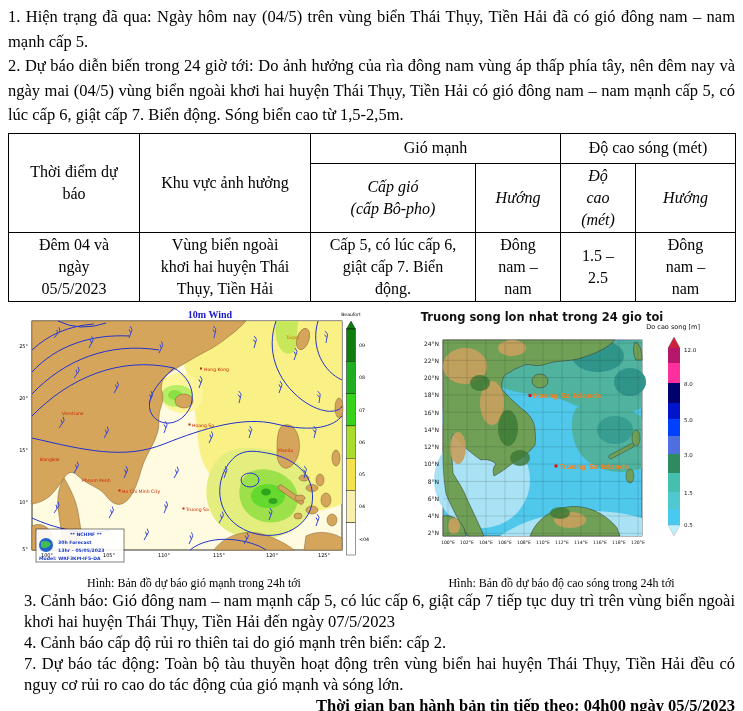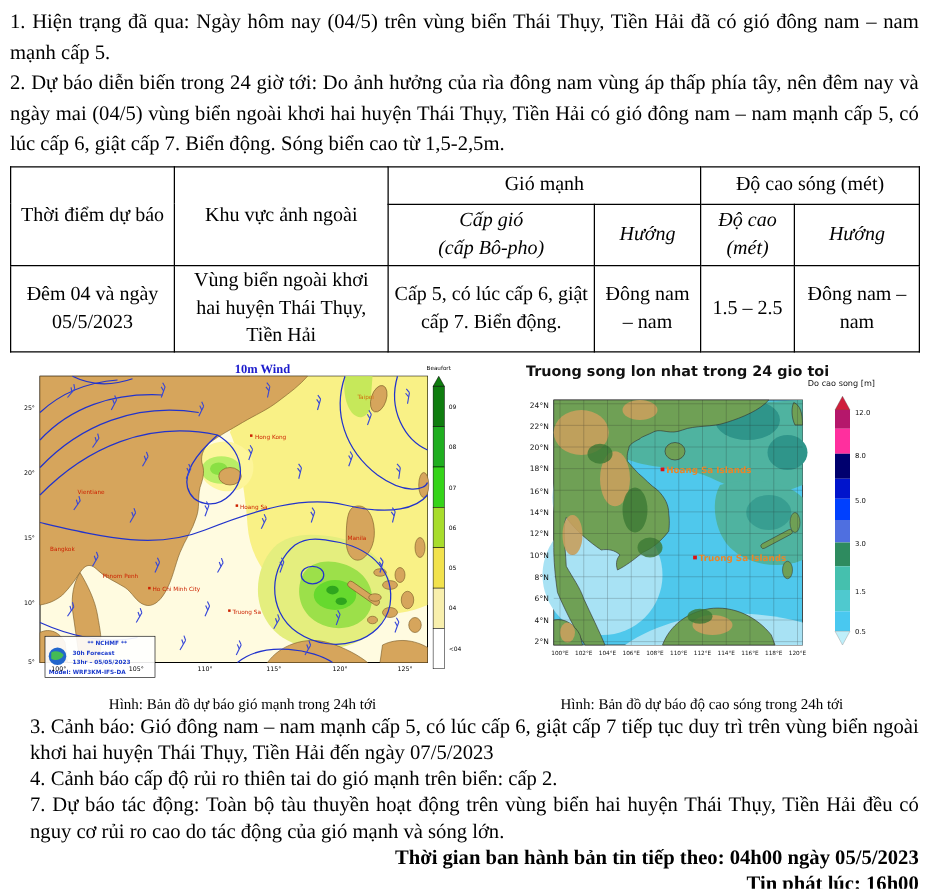--- a/index.html
+++ b/index.html
@@ -6,21 +6,21 @@
   body{
     width:743px;height:711px;overflow:hidden;background:#fff;color:#000;
     font-family:"Liberation Serif",serif;font-size:16.5px;
   }
   .page{padding:5px 8px 0 8px;}
   p{margin:0;text-align:justify;line-height:24.5px;}
   p.tight{line-height:21px;margin-left:16px;}
   b{font-weight:normal;}
   
   table.fc{border-collapse:collapse;table-layout:fixed;width:727px;margin-top:5px;font-size:16px;}
-  table.fc td{border:1px solid #000;text-align:center;vertical-align:middle;padding:1px 4px;line-height:22px;}
+  table.fc td{border:1px solid #000;text-align:center;vertical-align:middle;padding:1px 16px;line-height:22px;}
   table.fc td.ital{font-style:italic;}
   table.fc td.left{text-align:center;margin-left:24px;}
   
   .figures{position:relative;height:282px;margin-top:6px;}
   .fig{position:absolute;top:0;}
   .fig-wind{left:6px;width:360px;}
   .fig-wave{left:372px;width:363px;}
   .fig svg{display:block;}
   .caption{text-align:center;font-size:12px;line-height:23px;margin-top:7px;}
   .footer-line{font-weight:bold;line-height:21px;text-align:right;}
@@ -39,21 +39,21 @@
         <col style="width:131px">
         <col style="width:171px">
         <col style="width:165px">
         <col style="width:85px">
         <col style="width:75px">
         <col style="width:100px">
       </colgroup>
     <tbody>
         <tr>
       <td rowspan="2" style="height:73px">Thời điểm dự báo</td>
-      <td rowspan="2">Khu vực ảnh ngoài</td>
+      <td rowspan="2">Khu vực ảnh hưởng</td>
       <td colspan="2" style="height:27px">Gió mạnh</td>
       <td colspan="2">Độ cao sóng (mét)</td>
     </tr>
     <tr>
       <td class="ital" style="height:46px"><span>Cấp gió</span><br><span>(cấp Bô-pho)</span></td>
       <td class="ital">Hướng</td>
       <td class="ital"><span>Độ cao</span><br><span>(mét)</span></td>
       <td class="ital">Hướng</td>
     </tr>
     <tr>

